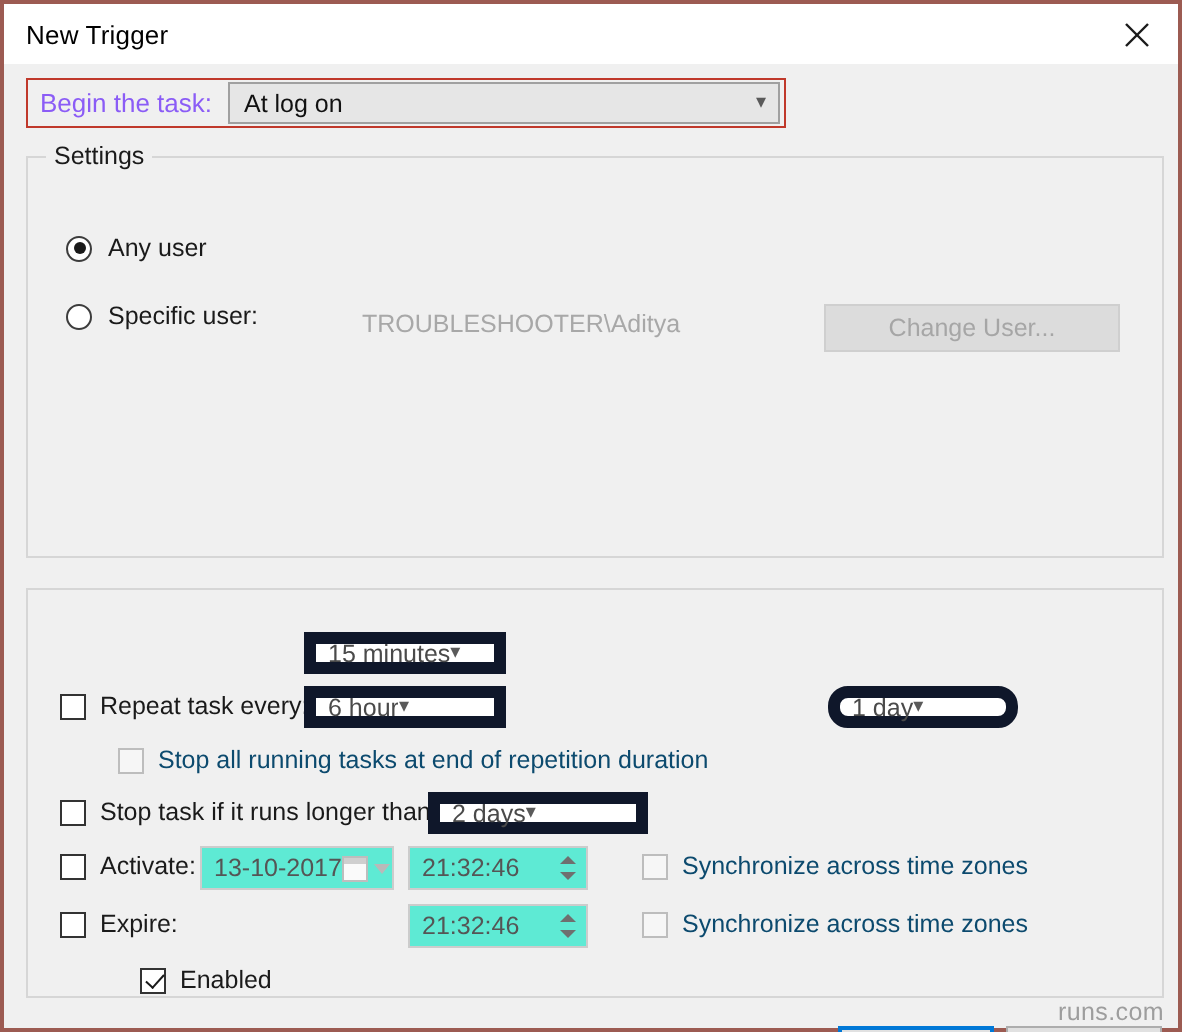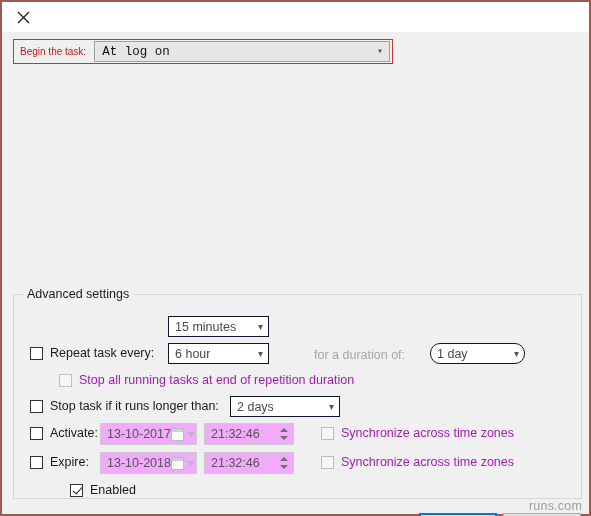--- a/index.html
+++ b/index.html
@@ -70,40 +70,39 @@
     top: 7px;
     width: 380px;
     height: 25px;
     box-sizing: border-box;
     border: 1.5px solid #c0392b;
     display: flex;
     align-items: center;
     padding: 0 2px;
   }
   .begin-label {
-    font-size: 10px;
-    color: #b91c1c;
+    font-size: 13px;
+    color: #8b5cf6;
     margin-left: 4px;
     margin-right: 8px;
     white-space: nowrap;
   }
   .begin-select {
     flex: 1;
     height: 21px;
     box-sizing: border-box;
     background: #e6e6e6;
     border: 1px solid #a0a0a0;
     display: flex;
     align-items: center;
     justify-content: space-between;
     padding: 0 6px 0 7px;
     font-size: 12.5px;
     color: #111;
     cursor: default;
-    font-family: Liberation Mono, monospace;
   }
 
   .chev {
     color: #5a5a5a;
     font-size: 10px;
     line-height: 1;
   }
 
   
   .groupbox {
@@ -188,21 +187,21 @@
     position: absolute;
     left: 4px;
     top: 0px;
     width: 4px;
     height: 8px;
     border: solid #1a1a1a;
     border-width: 0 1.6px 1.6px 0;
     transform: rotate(42deg);
   }
   .cb-label { font-size: 12.5px; color: #1a1a1a; white-space: nowrap; }
-  .cb-label.disabled { color: #a21caf; }
+  .cb-label.disabled { color: #0c4a6e; }
 
   
   .static-text {
     position: absolute;
     font-size: 12.5px;
     white-space: nowrap;
   }
   .dim { color: #a8a8a8; }
 
   
@@ -229,40 +228,38 @@
     left: 398px;
     top: 73px;
     width: 148px;
     height: 24px;
   }
 
   
   .combo {
     position: absolute;
     box-sizing: border-box;
-    border: 1px solid #0f172a;
-    background: #ffffff;
-    display: flex;
-    align-items: center;
-    justify-content: space-between;
+    border: 6px solid #0f172a;
+    background: #ffffff;
+    display: flex;
+    align-items: center;
     padding: 0 5px 0 6px;
     font-size: 12.5px;
     color: #4a4a4a;
     height: 21px;
     cursor: default;
-    margin-left: 16px;
   }
   .combo .val { overflow: hidden; white-space: nowrap; }
 
   
   .field {
     position: absolute;
     box-sizing: border-box;
     border: 1px solid #cccccc;
-    background: #f0abfc;
+    background: #5eead4;
     height: 22px;
     display: flex;
     align-items: center;
     font-size: 12.5px;
     color: #555555;
     padding-left: 6px;
     cursor: default;
   }
   .field .fval { flex: 1; white-space: nowrap; }
 
@@ -325,57 +322,75 @@
     color: #9d9d9d;
     letter-spacing: 0.2px;
   }
 </style>
 </head>
 <body>
 
 <div class="window">
 
   <div class="titlebar">
+    <div class="title-text">New Trigger</div>
     <div class="close-btn">
       <svg width="13" height="13" viewBox="0 0 13 13">
         <line x1="1" y1="1" x2="12" y2="12" stroke="#1a1a1a" stroke-width="1.2"></line>
         <line x1="12" y1="1" x2="1" y2="12" stroke="#1a1a1a" stroke-width="1.2"></line>
       </svg>
     </div>
   </div>
 
   <div class="dialog-body">
 
     <div class="begin-row">
       <span class="begin-label">Begin the task:</span>
       <div class="begin-select">
         <span>At log on</span>
         <span class="chev">▾</span>
       </div>
     </div>
 
+    <div class="groupbox" id="settings-group">
+      <div class="group-legend">Settings</div>
+
+      <div class="radio-row" style="left:19px; top:38px;">
+        <span class="radio checked"></span>
+        <span class="radio-label">Any user</span>
+      </div>
+
+      <div class="radio-row" style="left:19px; top:72px;">
+        <span class="radio"></span>
+        <span class="radio-label">Specific user:</span>
+      </div>
+
+      <div class="static-text dim" style="left:167px; top:76px;">TROUBLESHOOTER\Aditya</div>
+
+      <div class="btn disabled" id="change-user-btn">
+        <span>Change User...</span>
+      </div>
+    </div>
 
     <div class="groupbox" id="advanced-group">
-      <div class="group-legend">Advanced settings</div>
 
       <div class="combo" style="left:138px; top:21px; width:101px;">
         <span class="val">15 minutes</span>
         <span class="chev">▾</span>
       </div>
 
       <div class="cb-row" style="left:16px; top:51px;">
         <span class="cb"></span>
         <span class="cb-label">Repeat task every:</span>
       </div>
       <div class="combo" style="left:138px; top:48px; width:101px;">
         <span class="val">6 hour</span>
         <span class="chev">▾</span>
       </div>
 
-      <div class="static-text dim" style="left:300px; top:53px;">for a duration of:</div>
       <div class="combo" style="left:400px; top:48px; width:95px;border-radius:10px;">
         <span class="val">1 day</span>
         <span class="chev">▾</span>
       </div>
 
       <div class="cb-row" style="left:45px; top:78px;">
         <span class="cb disabled"></span>
         <span class="cb-label disabled">Stop all running tasks at end of repetition duration</span>
       </div>
 
@@ -406,25 +421,20 @@
       </div>
       <div class="cb-row" style="left:307px; top:131px;">
         <span class="cb disabled"></span>
         <span class="cb-label disabled">Synchronize across time zones</span>
       </div>
 
       <div class="cb-row" style="left:16px; top:160px;">
         <span class="cb"></span>
         <span class="cb-label">Expire:</span>
       </div>
-      <div class="field" style="left:86px; top:157px; width:97px;">
-        <span class="fval">13-10-2018</span>
-        <span class="cal-icon"></span>
-        <span class="drop-arrow"></span>
-      </div>
       <div class="field" style="left:190px; top:157px; width:90px;">
         <span class="fval">21:32:46</span>
         <span class="spin">
           <span class="up"></span>
           <span class="dn"></span>
         </span>
       </div>
       <div class="cb-row" style="left:307px; top:160px;">
         <span class="cb disabled"></span>
         <span class="cb-label disabled">Synchronize across time zones</span>

